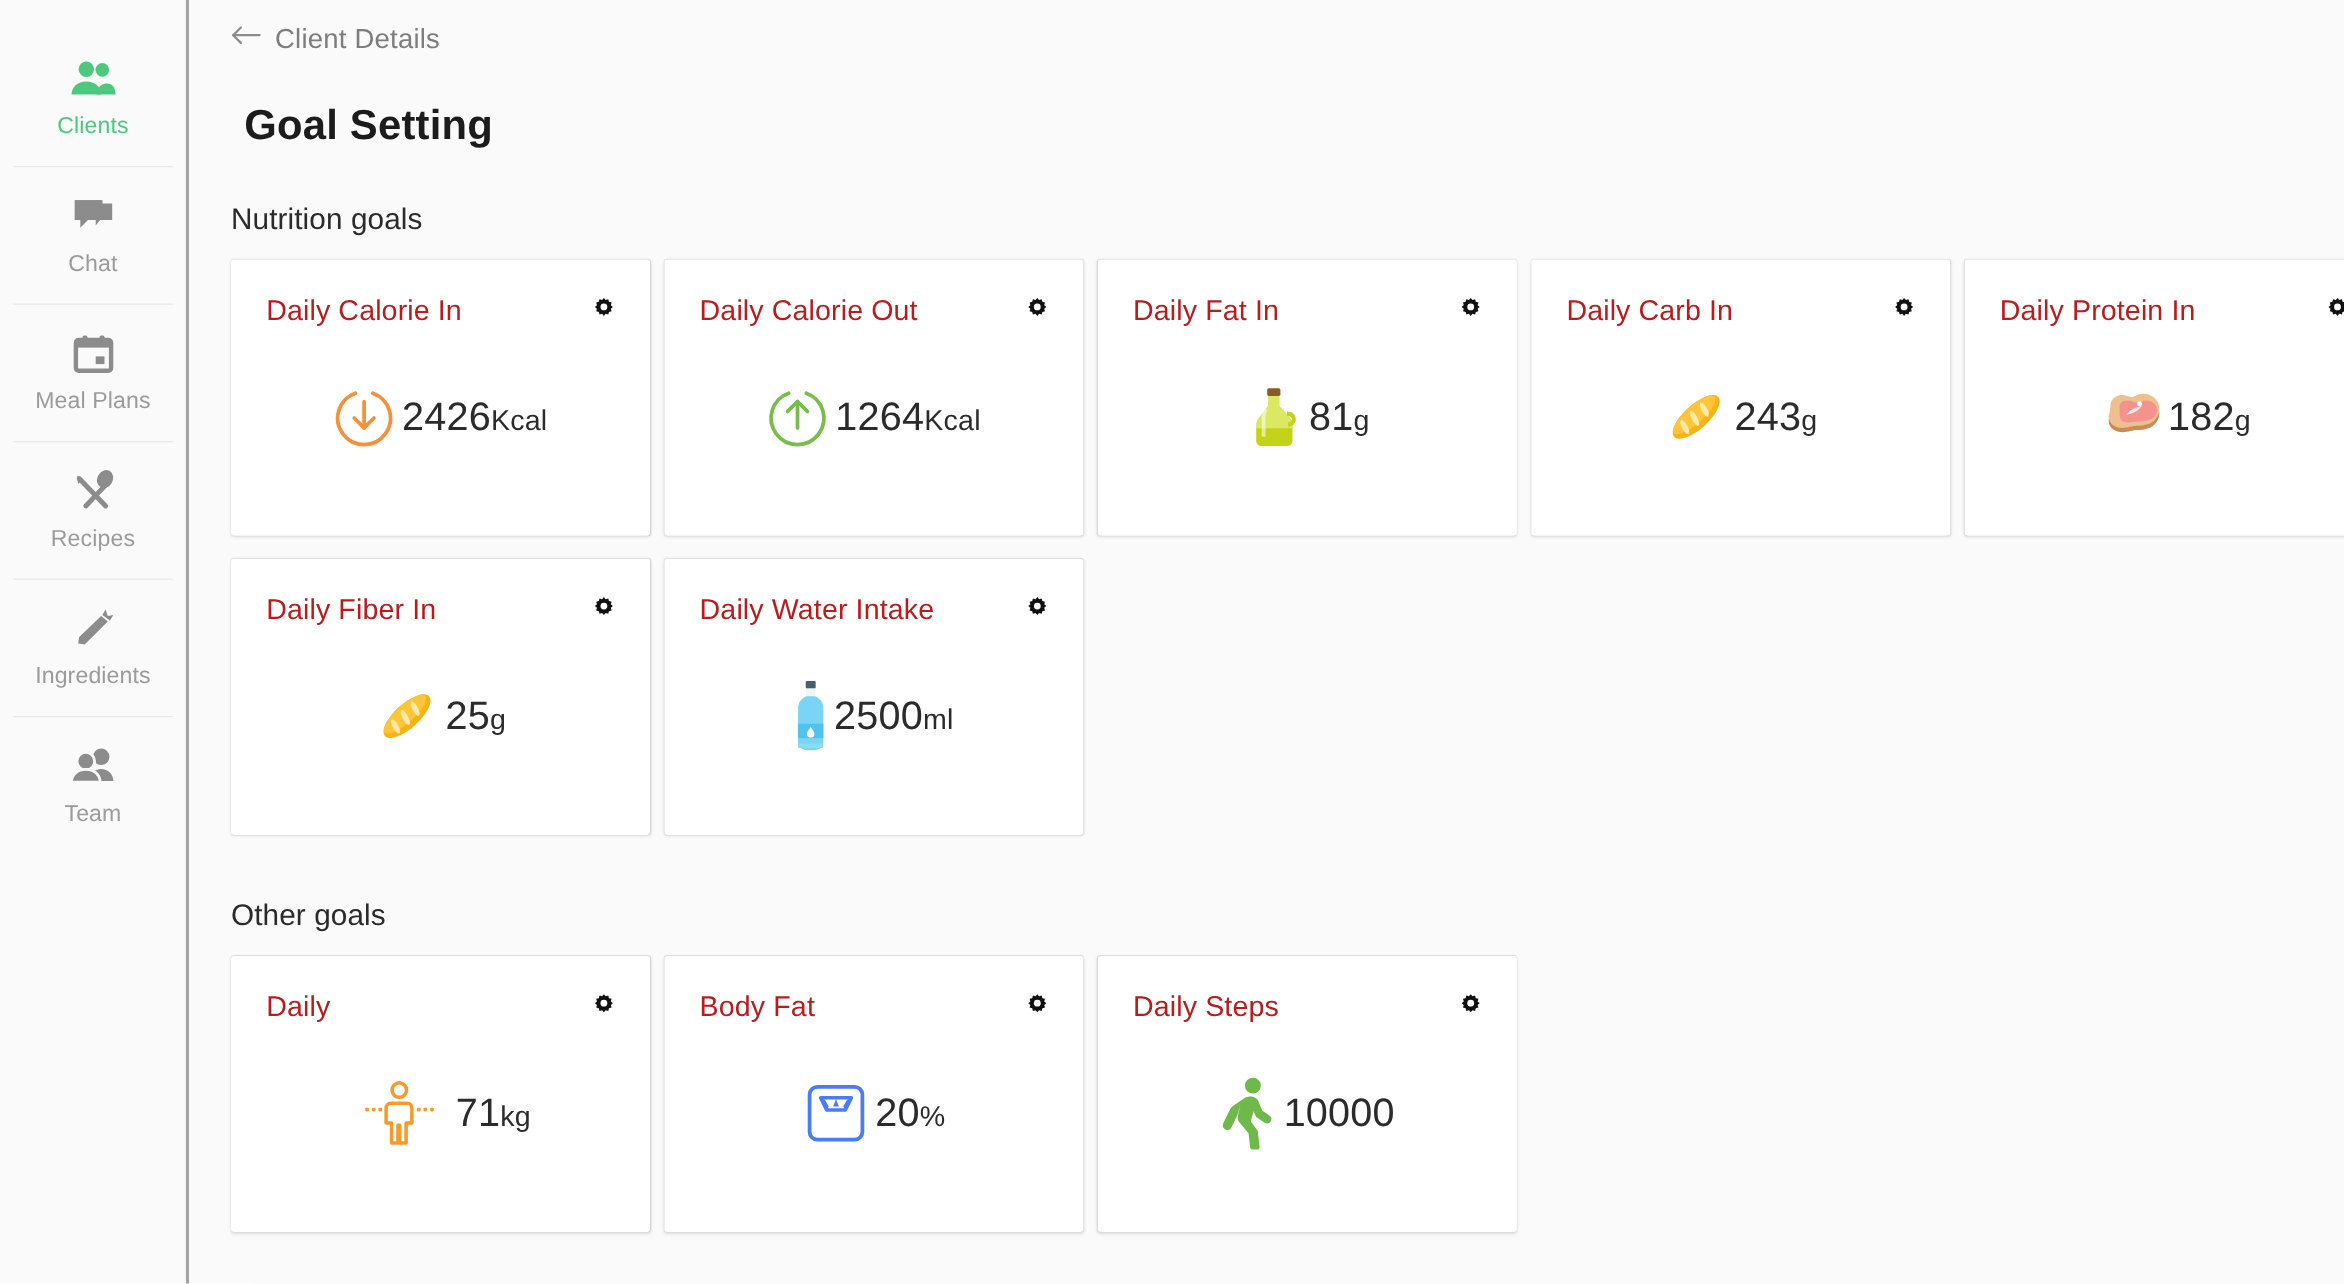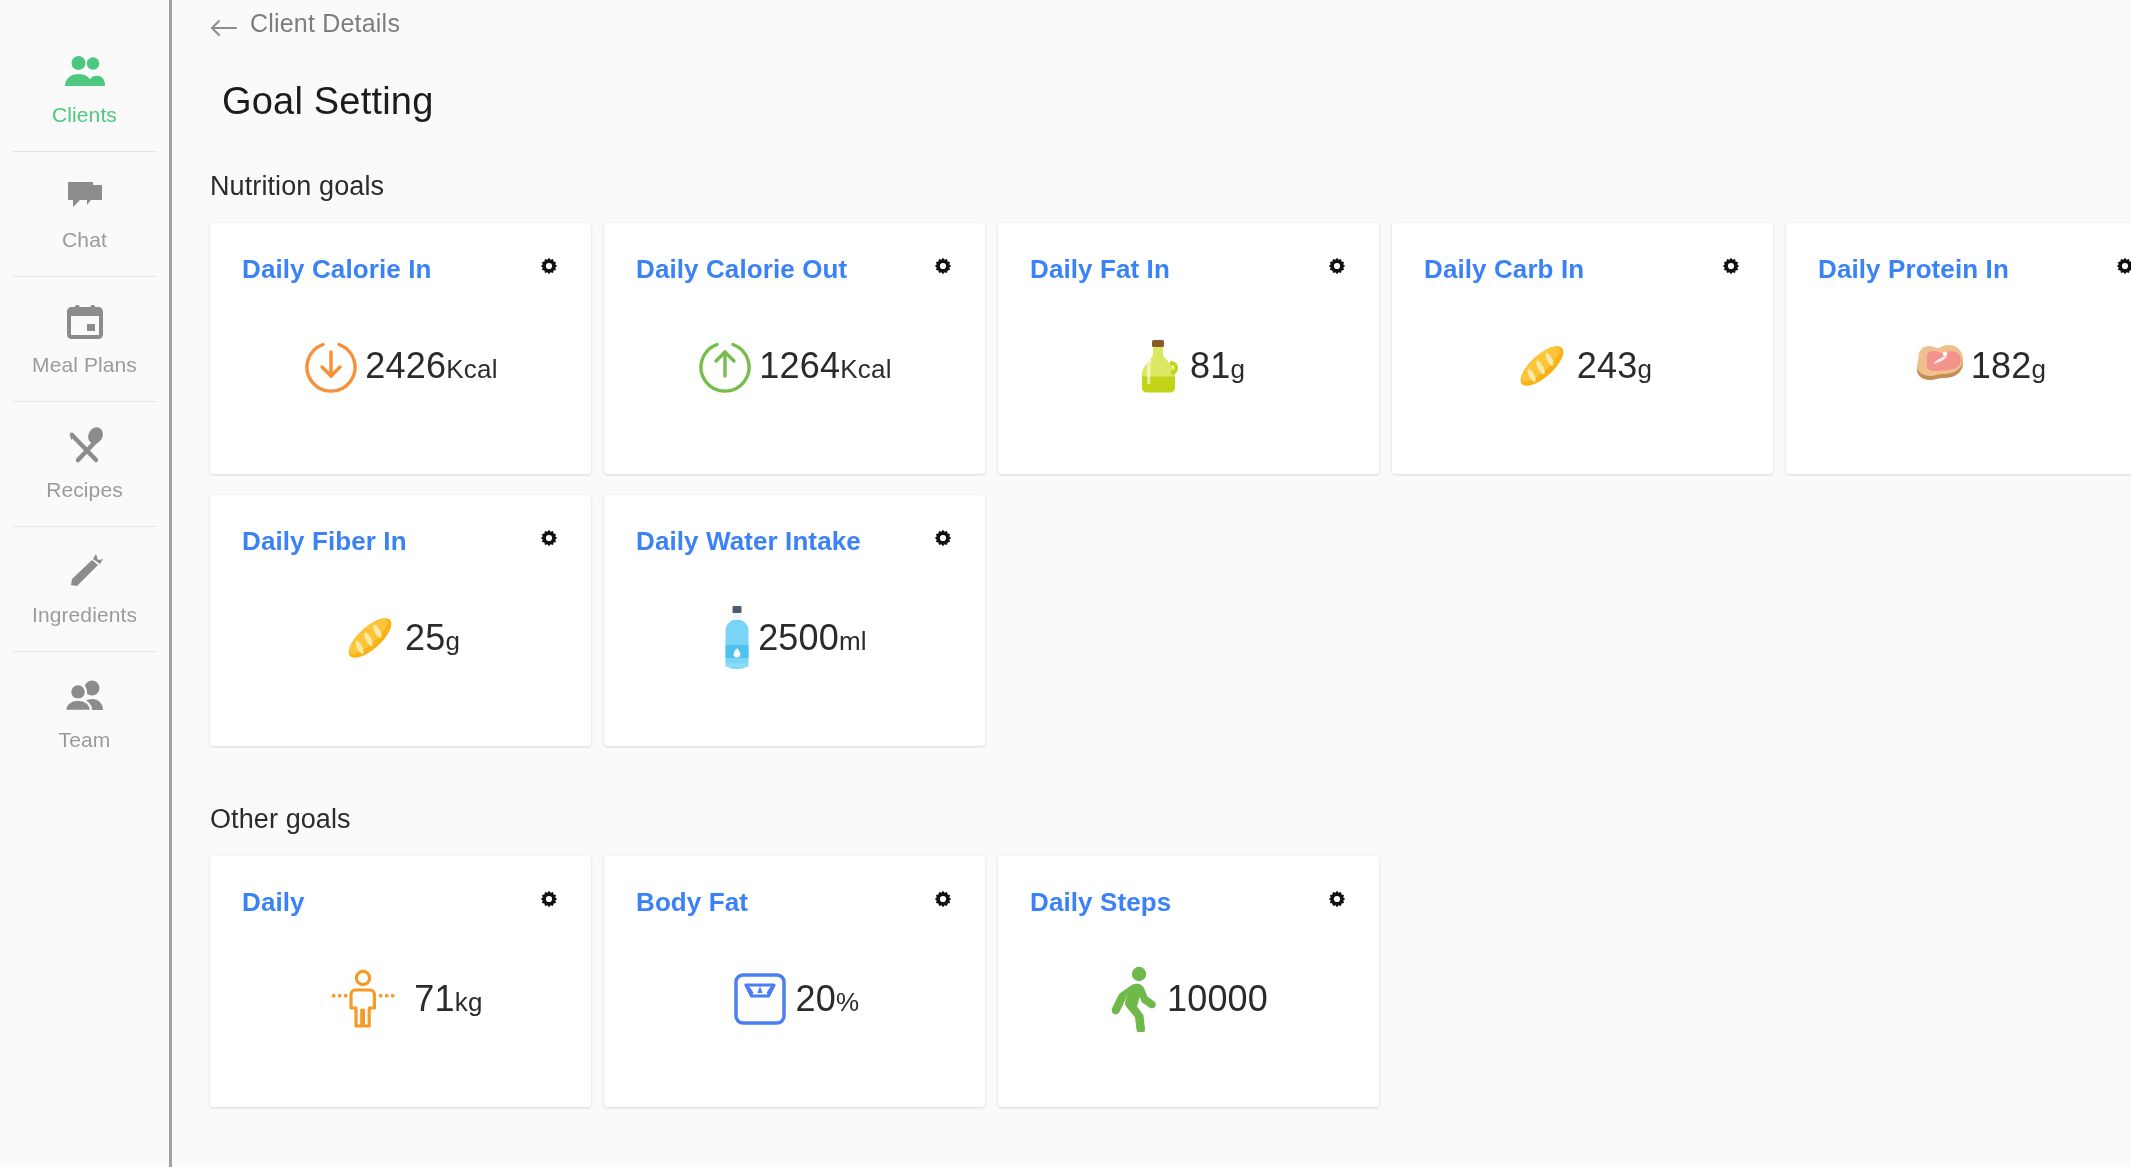--- a/index.html
+++ b/index.html
@@ -39,29 +39,29 @@
   .nav-item.active .nav-label { color: #4cc97e; }
 
   
   #main {
     flex: 1; height: 1167px;
     background: #fafafa;
     overflow: hidden;
     position: relative;
   }
   #breadcrumb {
-    display: flex; align-items: flex-end; gap: 12px;
-    padding: 9px 0 0 38px;
+    display: flex; align-items: flex-start; gap: 12px;
+    padding: 22px 0 0 38px;
     cursor: pointer; width: max-content;
   }
   .back-arrow { display: flex; align-items: center; }
   #breadcrumb-label { font-size: 25px; color: #7d7d7d; letter-spacing: .2px; }
 
   #page-title {
-    font-size: 38px; color: #1c1c1c; font-weight: 400;
+    font-size: 38px; color: #1c1c1c; font-weight: 700;
     padding: 42px 0 0 50px; letter-spacing: .2px;
   }
 
   .section-title {
     font-size: 27px; color: #2b2b2b; font-weight: 400;
     padding-left: 38px; letter-spacing: .1px;
   }
   #nutrition-section-title { margin-top: 48px; }
   #other-section-title { margin-top: 58px; }
 
@@ -72,21 +72,21 @@
   }
   .card {
     width: 381px; min-width: 381px; height: 251px;
     background: #ffffff;
     border-radius: 3px;
     box-shadow: 0 1px 3px rgba(0,0,0,0.13), 0 0 1px rgba(0,0,0,0.10);
     position: relative;
     display: flex; flex-direction: column;
   }
   .card-title {
-    font-size: 26px; color: #3b82f6; font-weight: 700;
+    font-size: 26px; color: #b91c1c; font-weight: 400;
     position: absolute; left: 32px; top: 31px;
     letter-spacing: .1px; white-space: nowrap;
   }
   .gear-btn {
     position: absolute; right: 30px; top: 33px;
     width: 24px; height: 24px;
     display: flex; align-items: center; justify-content: center;
     cursor: pointer;
   }
   .card-body {

